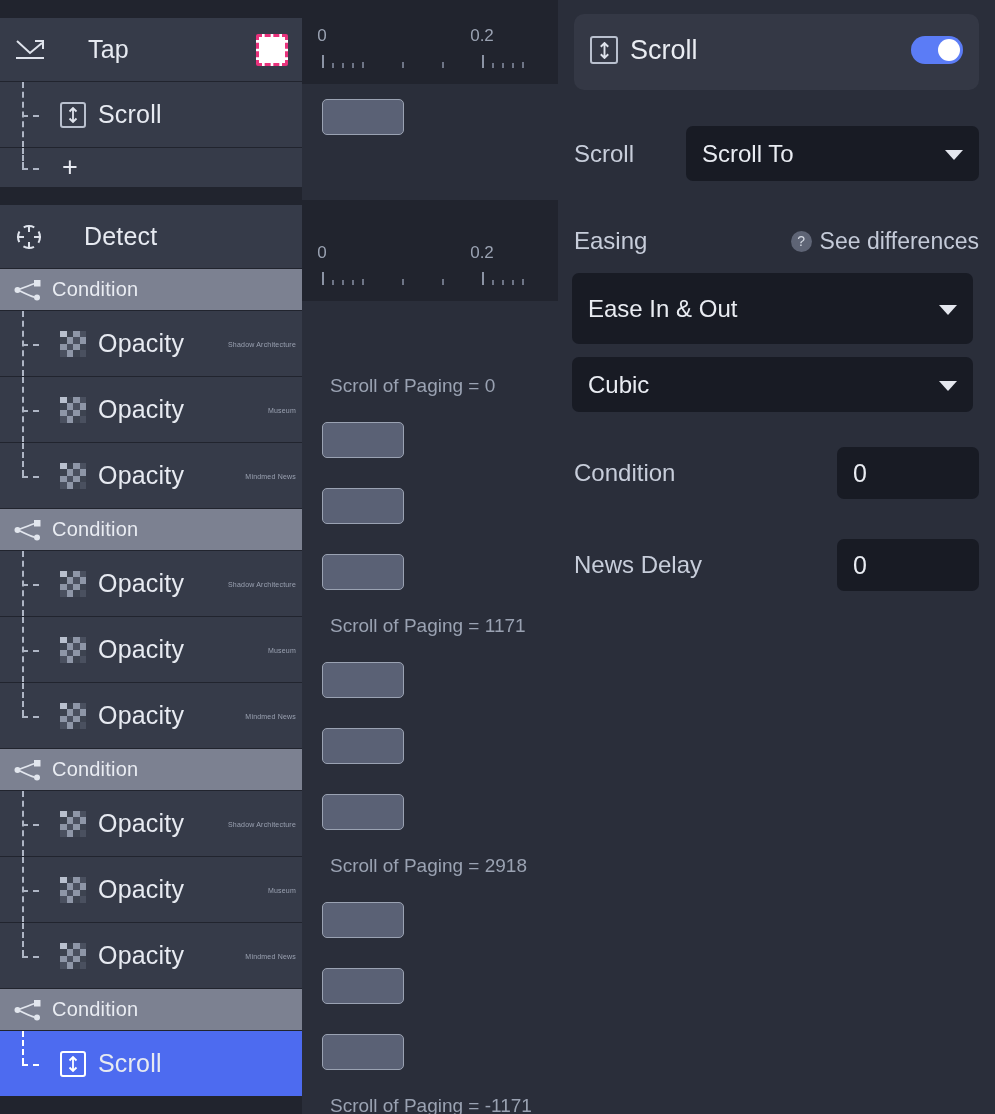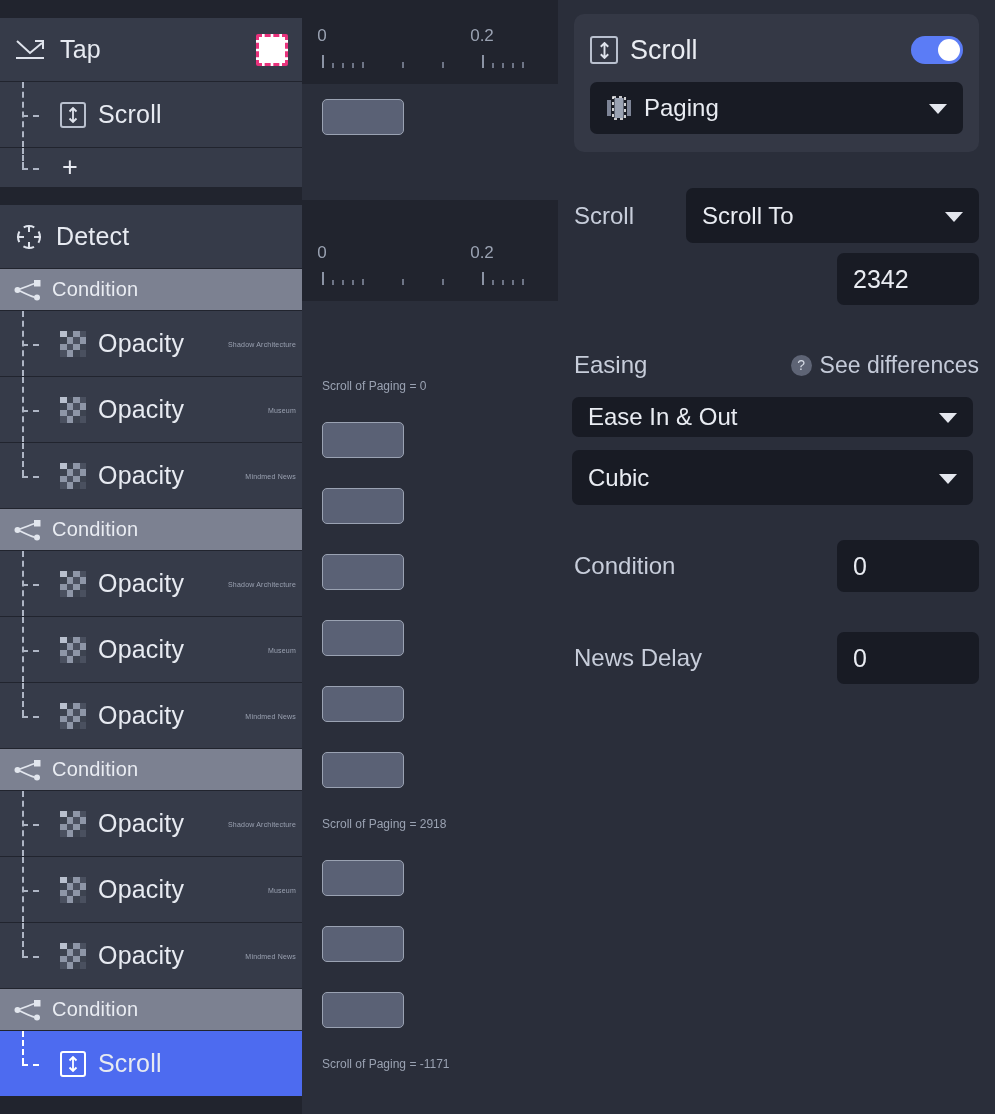--- a/index.html
+++ b/index.html
@@ -18,21 +18,21 @@
     background: #21242e;
   }
   .tree-row {
     position: relative;
     display: flex; align-items: center;
     background: #363b49;
     border-bottom: 1px solid #21242e;
     padding-left: 14px;
     overflow: hidden;
   }
-  .tree-row.group { height: 64px; }
+  .tree-row.group { height: 64px; gap: 28px; }
   .tree-row.child { height: 66px; }
   .tree-row.cond   { height: 42px; background: #7c8191; border-bottom: 1px solid #21242e; }
   .tree-row.plus   { height: 40px; }
   .tree-row.selected { background: #4d6bf0; }
 
   .row-label {
     font-size: 25px; color: #e7eaf1; letter-spacing: .2px;
     white-space: nowrap;
   }
   .cond .row-label { font-size: 20px; color: #e9ecf2; }
@@ -95,21 +95,21 @@
   }
   .ruler .ticks {
     position: absolute; left: 0; right: 0; bottom: 16px; height: 14px;
   }
   .ruler .tick { position: absolute; bottom: 0; width: 2px; background: #8b93a4; }
   .ruler .tick.major { height: 13px; }
   .ruler .tick.minor { height: 6px; background: #6e7586; }
 
   .tl-section { position: relative; }
   .cond-label {
-    font-size: 12px; color: #9aa2b2; padding-left: 20px;
+    font-size: 19px; color: #9aa2b2; padding-left: 28px;
     display: flex; align-items: center; white-space: nowrap;
   }
   .kf-row { display: flex; align-items: center; padding-left: 20px; }
   .kf-bar {
     width: 82px; height: 36px; background: #5a6175;
     border: 1px solid #9aa2b2; border-radius: 5px;
   }
 
   
   #inspector {
@@ -589,20 +589,21 @@
         <div class="cond-label" style="height:42px;">Scroll of Paging = 0</div>
         <div class="kf-row" style="height:66px;">
           <span class="kf-bar"></span>
         </div>
         <div class="kf-row" style="height:66px;">
           <span class="kf-bar"></span>
         </div>
         <div class="kf-row" style="height:66px;">
           <span class="kf-bar"></span>
         </div>
+        <div class="cond-label" style="height:42px;">Scroll of Paging = 1171</div>
         <div class="kf-row" style="height:66px;">
           <span class="kf-bar"></span>
         </div>
         <div class="kf-row" style="height:66px;">
           <span class="kf-bar"></span>
         </div>
         <div class="kf-row" style="height:66px;">
           <span class="kf-bar"></span>
         </div>
         <div class="cond-label" style="height:42px;">Scroll of Paging = 2918</div>
@@ -627,58 +628,41 @@
           <svg width="15" height="17" viewBox="0 0 14 16">
             <path d="M7 1 L7 15 M3.5 4.5 L7 1 L10.5 4.5 M3.5 11.5 L7 15 L10.5 11.5" stroke="#dfe3ec" stroke-width="1.8" fill="none"></path>
           </svg>
         </span>
         <span class="card-title">Scroll</span>
         <span class="toggle">
             <i class="knob"></i>
           </span>
       </div>
 
-      <div class="select" style="margin-top:10px;">
-        <span class="paging-ico">
-          <svg width="26" height="26" viewBox="0 0 26 26">
-            <rect x="1" y="5" width="4" height="16" fill="#7d8496"></rect>
-            <rect x="21" y="5" width="4" height="16" fill="#7d8496"></rect>
-            <rect x="8.5" y="3" width="9" height="20" fill="#9aa2b2"></rect>
-            <rect x="7" y="2" width="12" height="22" fill="none" stroke="#ffffff" stroke-width="1.6" stroke-dasharray="3 3"></rect>
-          </svg>
-        </span>
-        <span>Paging</span>
-        <span class="caret"></span>
-      </div>
     </div>
 
     <div class="field-row" style="margin-top:36px;">
       <span class="field-label" style="width:112px;">Scroll</span>
       <div class="select" style="flex:1; height:55px;">
         <span>Scroll To</span>
         <span class="caret"></span>
       </div>
     </div>
 
-    <div class="field-row" style="margin-top:10px; justify-content:flex-end;">
-      <div class="num-box" style="width:142px; height:52px;">
-        <span>2342</span>
-      </div>
-    </div>
 
     <div class="field-row" style="margin-top:34px;">
       <span class="field-label">Easing</span>
       <span style="margin-left:auto; display:flex; align-items:center;">
         <span class="help-dot">?</span>
         <span class="see-diff">See differences</span>
       </span>
     </div>
 
     <div style="margin:6px 22px 0 14px;">
-      <div class="select" style="height:40px;">
+      <div class="select" style="height:71px;">
         <span>Ease In &amp; Out</span>
         <span class="caret"></span>
       </div>
       <div class="select" style="height:55px; margin-top:13px;">
         <span>Cubic</span>
         <span class="caret"></span>
       </div>
     </div>
 
     <div class="field-row" style="margin-top:35px;">

